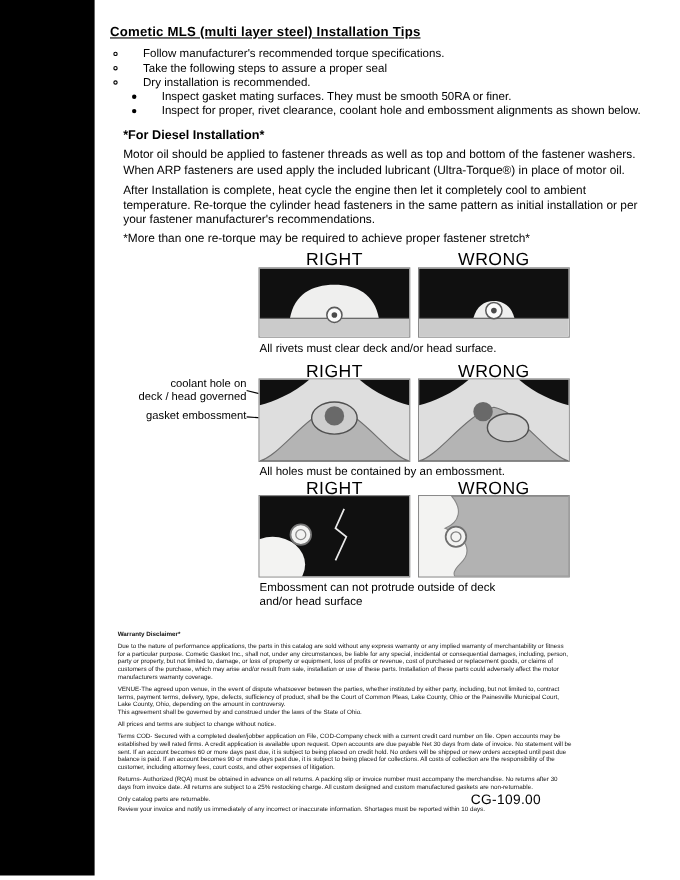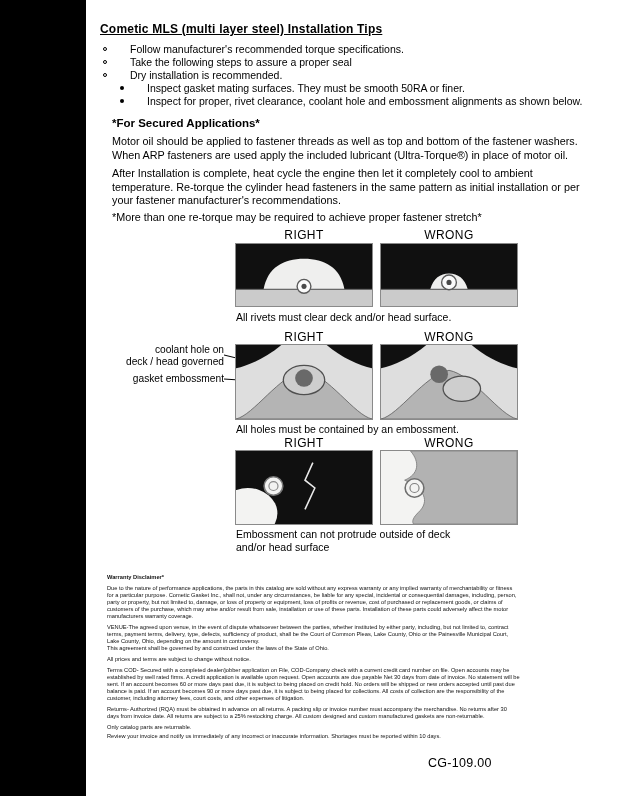--- a/index.html
+++ b/index.html
@@ -24,41 +24,41 @@
   .marker-f { flex:0 0 auto; width:4px; height:4px; background:#000; border-radius:50%; margin-top:4px; }
   .sub-tips { margin-left:17px; }
 
   .diesel-heading { position:absolute; left:112px; top:117px; font-size:11.5px; font-weight:bold; }
   .para { position:absolute; left:112px; width:470px; font-size:10.8px; line-height:13.5px; }
   .p1 { top:135px; }
   .p2 { top:167px; }
   .p3 { top:211px; }
   .pre { white-space:pre-line; }
 
-  .dg-label { position:absolute; width:138px; text-align:center; font-size:12px; letter-spacing:0.4px; }
+  .dg-label { position:absolute; width:138px; text-align:center; font-size:16px; letter-spacing:0.4px; }
   .panel { position:absolute; width:138px; border:1px solid #8a8a8a; background:#eee; }
   .panel svg { display:block; width:100%; height:100%; }
   .row1 { top:243px; height:64px; }
   .row2 { top:344px; height:76px; }
   .row3 { top:450px; height:75px; }
   .col-left { left:235px; }
   .col-right { left:380px; }
   .caption { position:absolute; left:236px; font-size:10.5px; line-height:13px; }
 
   .ann { position:absolute; font-size:10.2px; line-height:12px; text-align:right; white-space:pre-line; }
   .ann-coolant { left:126px; top:344px; width:98px; }
   .ann-emboss { left:112px; top:373px; width:112px; }
   .ann-lines { position:absolute; left:224px; top:349px; width:82px; height:40px; }
 
   .legal { position:absolute; left:107px; top:574px; width:413px; font-size:5.7px; line-height:7px; color:#111; }
   .legal p { margin-top:4px; }
   .legal p.tight { margin-top:2px; }
   .legal-h { font-weight:bold; }
 
-  .footer-code { position:absolute; left:428px; top:756px; font-size:12.5px; letter-spacing:0.3px; }
+  .footer-code { position:absolute; left:428px; top:720px; font-size:12.5px; letter-spacing:0.3px; }
 </style>
 </head>
 <body>
 
 <div class="page">
 
   <div class="black-strip"></div>
 
   <h1 class="title">Cometic MLS (multi layer steel) Installation Tips</h1>
 
@@ -80,21 +80,21 @@
         <span class="marker-f"></span>
         <span>Inspect gasket mating surfaces.  They must be smooth 50RA or finer.</span>
       </div>
       <div class="tip-row">
         <span class="marker-f"></span>
         <span>Inspect for proper, rivet clearance, coolant hole and embossment alignments as shown below.</span>
       </div>
     </div>
   </div>
 
-  <h2 class="diesel-heading">*For Secured Applications*</h2>
+  <h2 class="diesel-heading">*For Diesel Installation*</h2>
   <p class="para p1 pre">Motor oil should be applied to fastener threads as well as top and bottom of the fastener washers.
 When ARP fasteners are used apply the included lubricant (Ultra-Torque®) in place of motor oil.</p>
   <p class="para p2">After Installation is complete, heat cycle the engine then let it completely cool to ambient temperature. Re-torque the cylinder head fasteners in the same pattern as initial installation or per your fastener manufacturer's recommendations.</p>
   <p class="para p3">*More than one re-torque may be required to achieve proper fastener stretch*</p>
 
   <div class="dg-label col-left" style="top:228px;">RIGHT</div>
   <div class="dg-label col-right" style="top:228px;">WRONG</div>
 
   <div class="panel row1 col-left">
     <svg viewBox="0 0 138 63" preserveAspectRatio="none">

